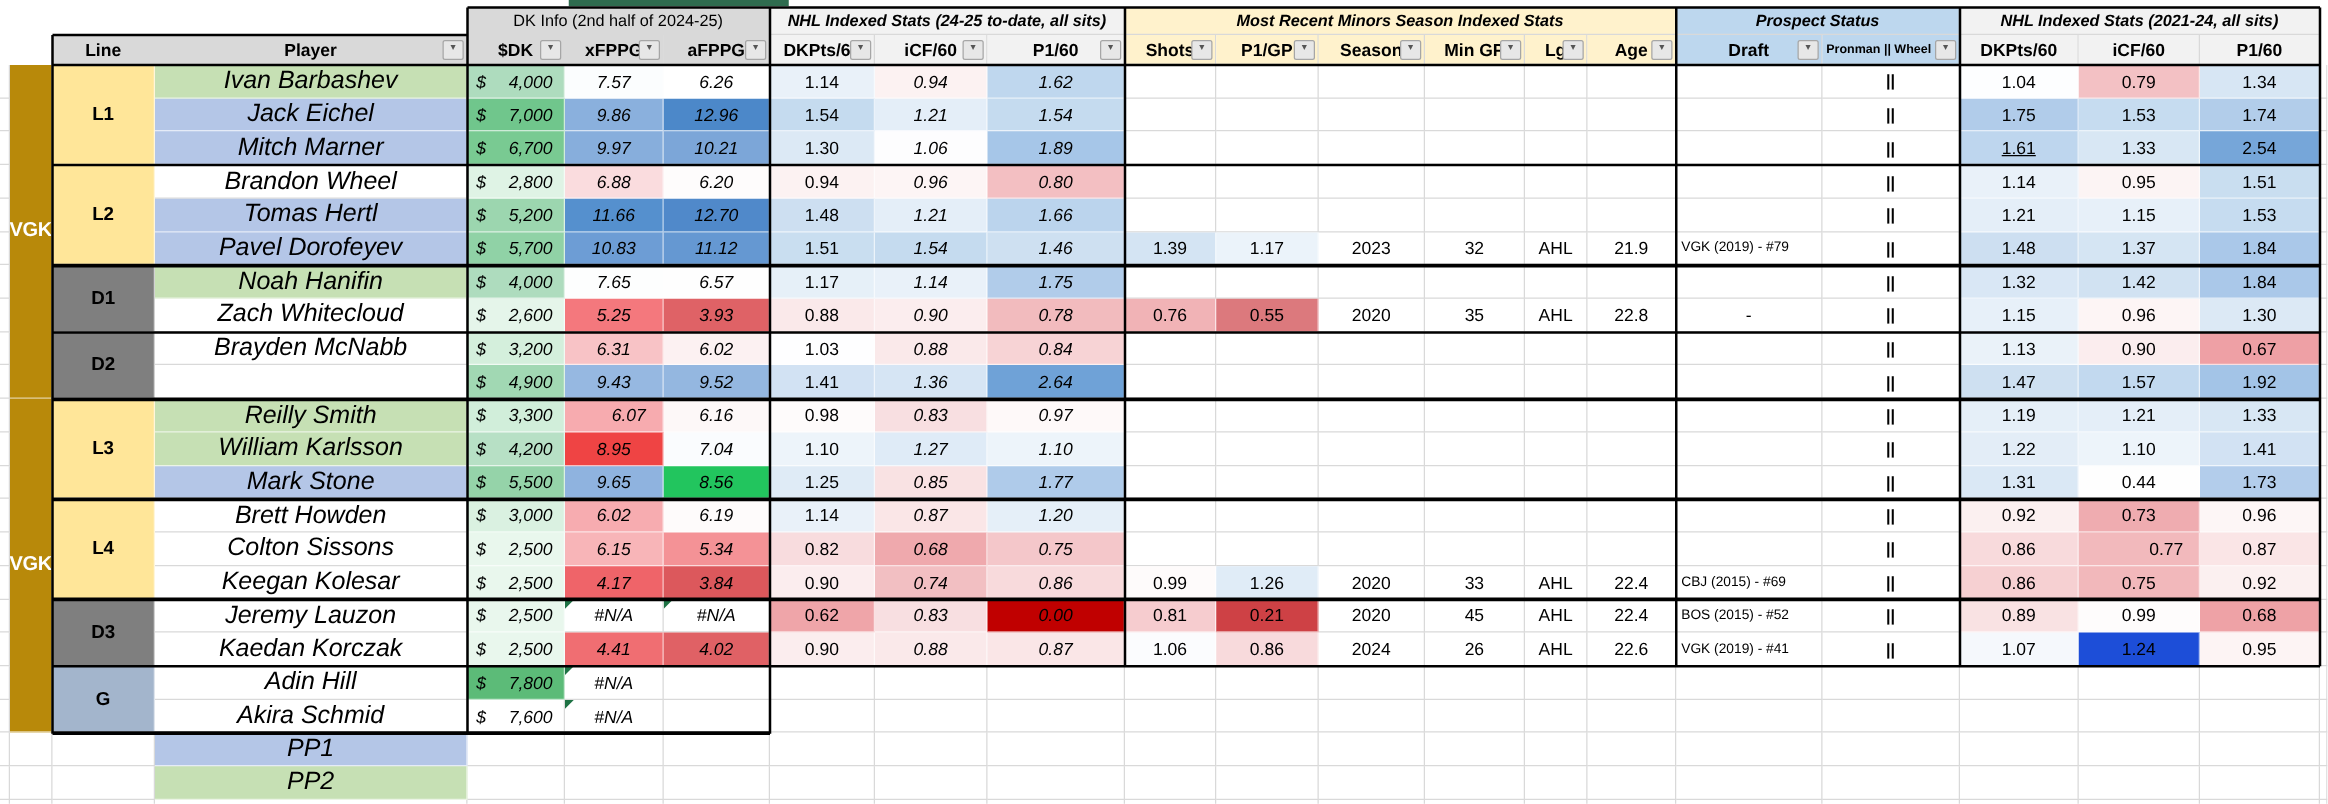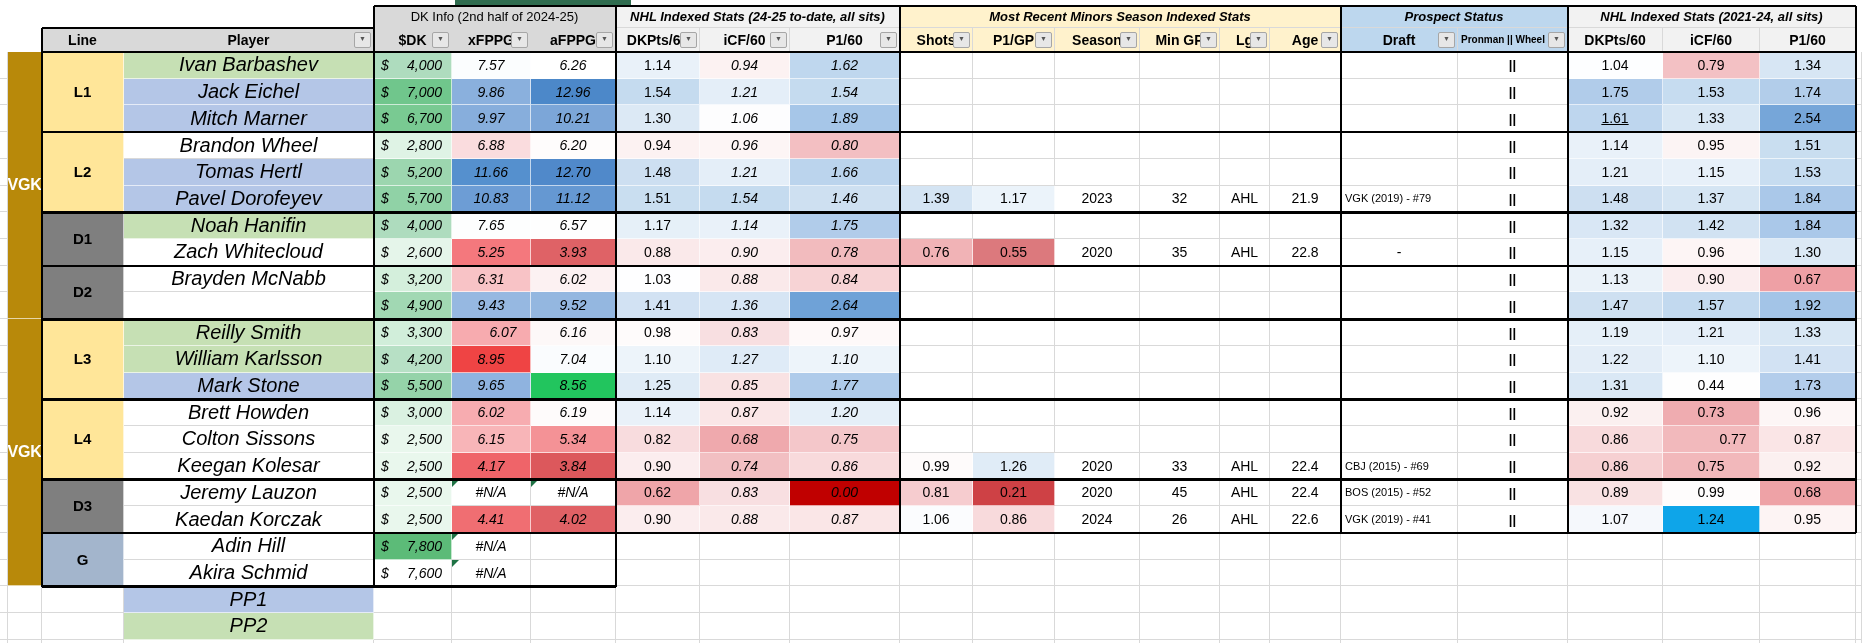--- a/index.html
+++ b/index.html
@@ -533,21 +533,21 @@
     <div class="c it wb" style="grid-area: 21 / 10 / 22 / 11; background: rgb(250, 230, 231);">0.87</div>
     <div class="c wb" style="grid-area: 21 / 11 / 22 / 12; background: rgb(251, 252, 254);">1.06</div>
     <div class="c wb" style="grid-area: 21 / 12 / 22 / 13; background: rgb(248, 218, 220);">0.86</div>
     <div class="c" style="grid-area: 21 / 13 / 22 / 14;">2024</div>
     <div class="c" style="grid-area: 21 / 14 / 22 / 15;">26</div>
     <div class="c" style="grid-area: 21 / 15 / 22 / 16;">AHL</div>
     <div class="c" style="grid-area: 21 / 16 / 22 / 17;">22.6</div>
     <div class="c lft" style="grid-area: 21 / 17 / 22 / 18;">VGK (2019) - #41</div>
     <div class="c sep" style="grid-area: 21 / 18 / 22 / 19;">||</div>
     <div class="c wb" style="grid-area: 21 / 19 / 22 / 20; background: rgb(245, 248, 252);">1.07</div>
-    <div class="c wb" style="grid-area: 21 / 20 / 22 / 21; background: #0ea5e9;">1.24</div>
+    <div class="c wb" style="grid-area: 21 / 20 / 22 / 21; background: #1d4ed8;">1.24</div>
     <div class="c wb" style="grid-area: 21 / 21 / 22 / 22; background: rgb(253, 244, 244);">0.95</div>
     <div class="c" style="grid-area: 21 / 22 / 22 / 23;"></div>
     <div class="c linec wb" style="grid-area: 22 / 3 / 24 / 4; background: rgb(163, 181, 204);">G</div>
     <div class="c" style="grid-area: 22 / 1 / 23 / 2;"></div>
     <div class="c it pname" style="grid-area: 22 / 4 / 23 / 5;">Adin Hill</div>
     <div class="c dkc wb" style="grid-area: 22 / 5 / 23 / 6; background: rgb(92, 187, 120);">
       <span>$</span>
       <span>7,800</span>
     </div>
     <div class="c it" style="grid-area: 22 / 6 / 23 / 7;">#N/A<i class="tri"></i></div>

